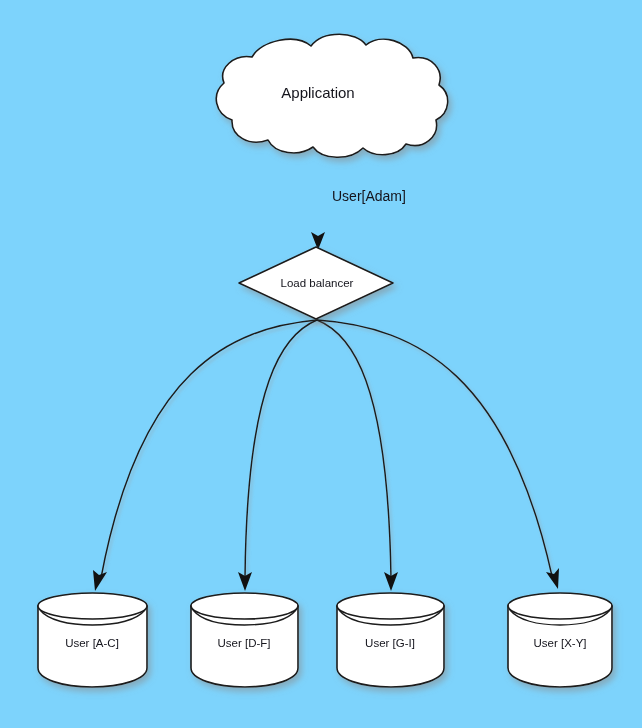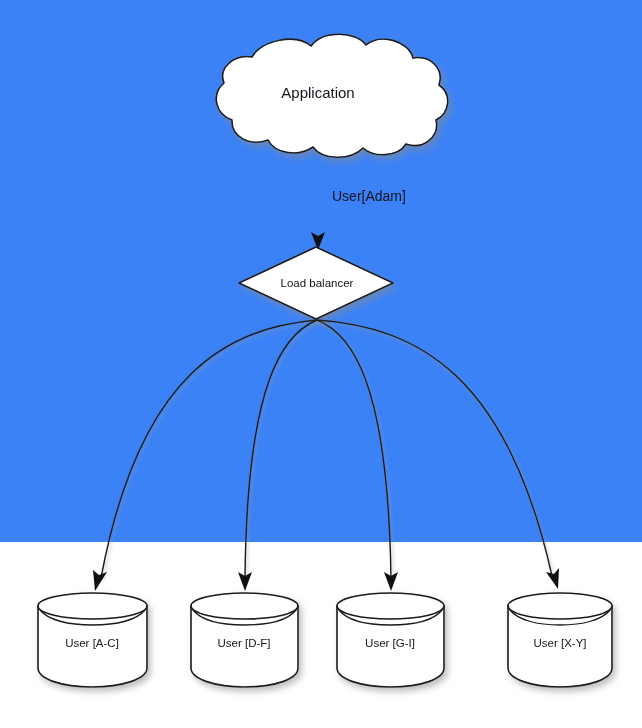--- a/index.html
+++ b/index.html
@@ -9,22 +9,22 @@
   }
   body {
     width: 642px;
     height: 728px;
     font-family: "Liberation Sans", sans-serif;
     overflow: hidden;
   }
   #diagram-root {
     position: relative;
     width: 642px;
-    height: 542px;
-    background: #3b82f6;
+    height: 728px;
+    background: #7dd3fc;
   }
   svg#diagram-canvas {
     position: absolute;
     top: 0;
     left: 0;
     width: 642px;
     height: 728px;
     display: block;
   }
   .node-shape {

